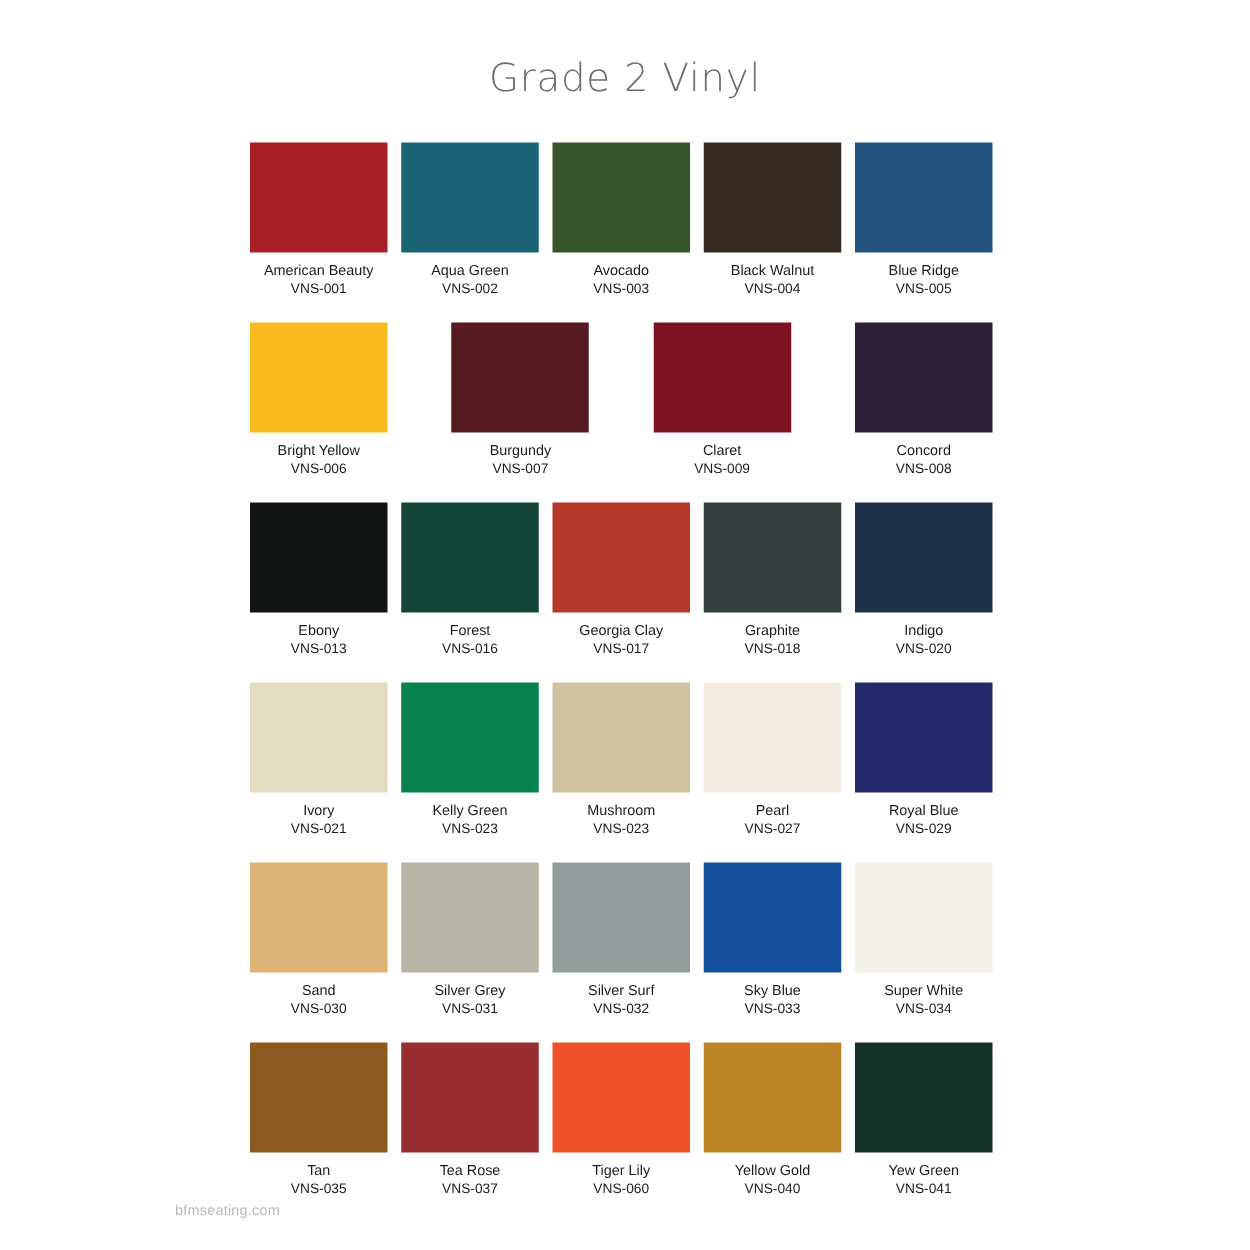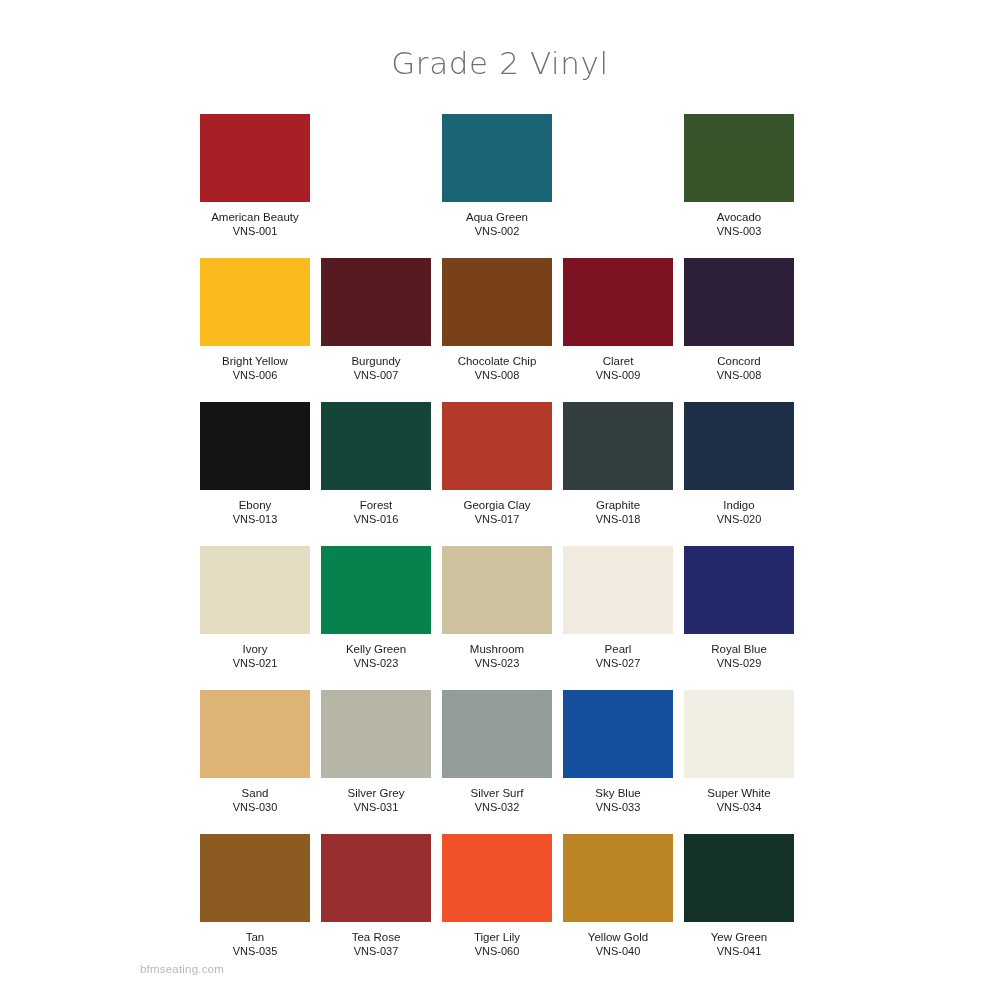--- a/index.html
+++ b/index.html
@@ -91,38 +91,43 @@
         <div class="swatch-cell">
           <div class="swatch-chip" style="background: rgb(26, 100, 118);"></div>
           <div class="swatch-name">Aqua Green</div>
           <div class="swatch-code">VNS-002</div>
         </div>
         <div class="swatch-cell">
           <div class="swatch-chip" style="background: rgb(55, 84, 42);"></div>
           <div class="swatch-name">Avocado</div>
           <div class="swatch-code">VNS-003</div>
         </div>
+        <div class="swatch-cell">
+          <div class="swatch-chip" style="background: rgb(54, 41, 31);"></div>
+          <div class="swatch-name">Black Walnut</div>
+          <div class="swatch-code">VNS-004</div>
+        </div>
+        <div class="swatch-cell">
+          <div class="swatch-chip" style="background: rgb(35, 84, 127);"></div>
+          <div class="swatch-name">Blue Ridge</div>
+          <div class="swatch-code">VNS-005</div>
+        </div>
       </div>
       <div class="swatch-row">
         <div class="swatch-cell">
           <div class="swatch-chip" style="background: rgb(249, 187, 29);"></div>
           <div class="swatch-name">Bright Yellow</div>
           <div class="swatch-code">VNS-006</div>
         </div>
         <div class="swatch-cell">
           <div class="swatch-chip" style="background: rgb(86, 26, 33);"></div>
           <div class="swatch-name">Burgundy</div>
           <div class="swatch-code">VNS-007</div>
         </div>
         <div class="swatch-cell">
-          <div class="swatch-chip" style="background: rgb(120, 65, 25);"></div>
-          <div class="swatch-name">Chocolate Chip</div>
-          <div class="swatch-code">VNS-008</div>
-        </div>
-        <div class="swatch-cell">
           <div class="swatch-chip" style="background: rgb(125, 18, 34);"></div>
           <div class="swatch-name">Claret</div>
           <div class="swatch-code">VNS-009</div>
         </div>
         <div class="swatch-cell">
           <div class="swatch-chip" style="background: rgb(46, 31, 56);"></div>
           <div class="swatch-name">Concord</div>
           <div class="swatch-code">VNS-008</div>
         </div>
       </div>

